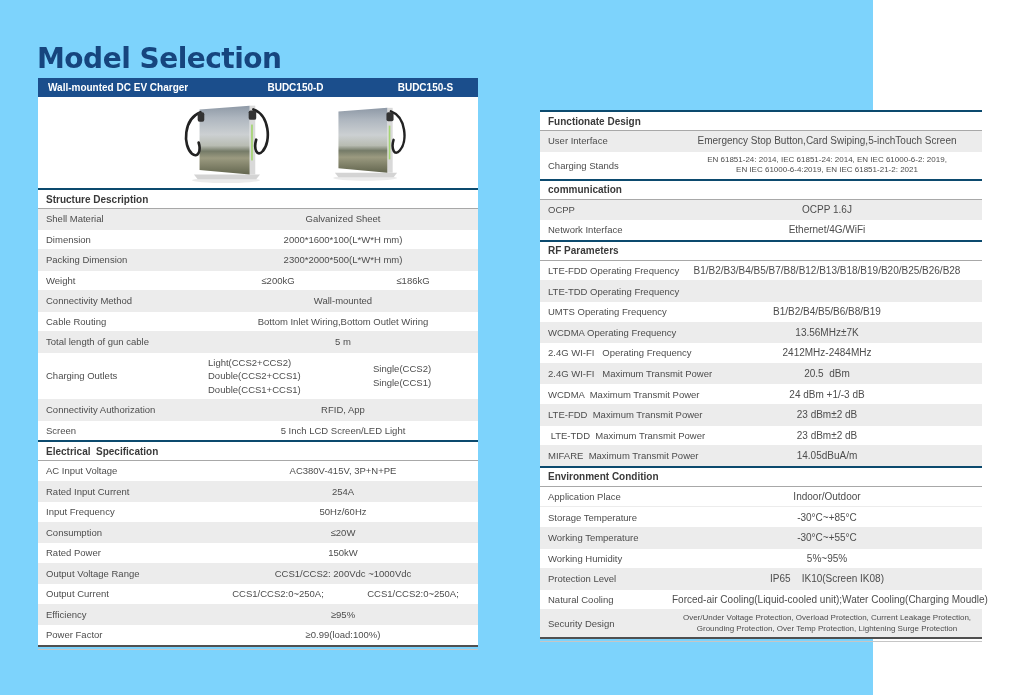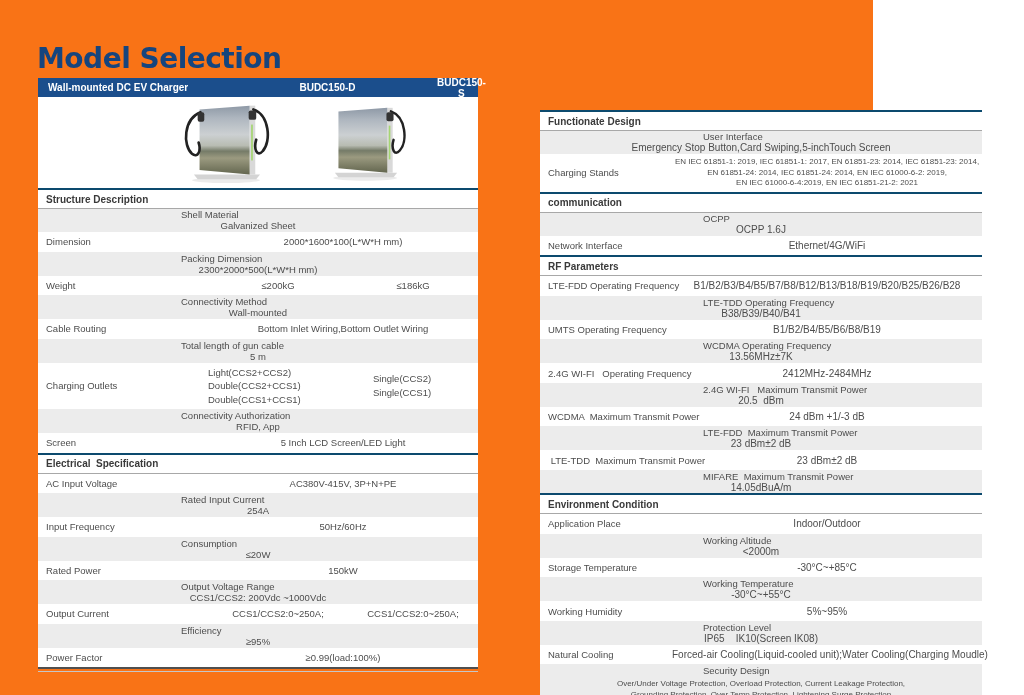--- a/index.html
+++ b/index.html
@@ -1,53 +1,53 @@
 <!DOCTYPE html>
 <html><head>
 <meta charset="utf-8">
 <style>
   html,body{margin:0;padding:0;}
   body{
     width:1024px;height:695px;background:#ffffff;
     font-family:"Liberation Sans","DejaVu Sans",sans-serif;
     color:#4d4d4d;overflow:hidden;position:relative;
   }
-  .page{position:relative;width:873px;height:695px;background:#f97316;}
+  .page{position:relative;width:873px;height:695px;background:#7dd3fc;}
   .title{
     position:absolute;left:37px;top:44px;margin:0;
     font-size:28px;line-height:30px;font-weight:bold;color:#16457e;
     letter-spacing:-0.5px;font-family:"DejaVu Sans","Liberation Sans",sans-serif;
   }
   .left-col{position:absolute;left:38px;top:78px;width:440px;}
   .right-col{position:absolute;left:540px;top:110px;width:442px;}
 
   .blue-bar{
     height:19px;background:#1b4e8c;color:#fff;display:flex;align-items:center;
-    font-size:10px;font-weight:bold;gap:32px;
+    font-size:10px;font-weight:bold;
   }
   .bb-label{width:170px;padding-left:10px;flex:none;white-space:pre;}
   .bb-col1{width:155px;text-align:center;flex:none;}
   .bb-col2{flex:1;text-align:center;}
 
   .images-row{position:relative;height:91px;background:#fff;}
   .img-d{position:absolute;left:142px;top:3px;}
   .img-s{position:absolute;left:288px;top:3px;}
 
   .sec-header{
     height:18px;display:flex;align-items:center;padding-left:8px;
     border-top:2px solid #0c4a6e;border-bottom:1px solid #a8a8a8;
     font-weight:bold;font-size:10px;color:#3a3a3a;background:#fff;white-space:pre;
   }
   .row,.rrow{
     display:flex;align-items:center;min-height:19.5px;
     font-size:9.5px;color:#4d4d4d;border-top:1px solid #ececec;background:#fff;
   }
   .rrow{min-height:19.6px;}
   .sec-header + .row,.sec-header + .rrow{border-top:none;}
-  .shade{background:#ececec;border-top-color:#ececec;flex-direction:column;}
+  .shade{background:#ececec;border-top-color:#ececec;}
   .lab{white-space:pre;}
   .l-lab{width:162px;padding-left:8px;flex:none;}
   .r-lab{width:124px;padding-left:8px;flex:none;}
   .val{white-space:pre;text-align:center;}
   .merged{flex:1;}
   .c1{width:140px;flex:none;}
   .c2{flex:1;}
   .list{font-size:9.5px;line-height:13.5px;padding:3px 0;white-space:pre;}
   .l1{width:165px;flex:none;}
   .l2{flex:1;}
@@ -204,39 +204,38 @@
 
   <div class="right-col">
     <div id="right-table">
         <div class="sec-header">Functionate Design</div>
         <div class="rrow shade">
           <div class="lab r-lab">User Interface</div>
           <div class="val rmerged">Emergency Stop Button,Card Swiping,5-inchTouch Screen</div>
         </div>
         <div class="rrow">
           <div class="lab r-lab">Charging Stands</div>
-          <div class="rlines"><div>EN IEC 61851-1: 2019, IEC 61851-1: 2017, EN 61851-23: 2014, IEC 61851-23: 2014,</div><div>EN 61851-24: 2014, IEC 61851-24: 2014, EN IEC 61000-6-2: 2019,</div><div>EN IEC 61000-6-4:2019, EN IEC 61851-21-2: 2021</div></div>
+          <div class="rlines"><div>EN 61851-24: 2014, IEC 61851-24: 2014, EN IEC 61000-6-2: 2019,</div><div>EN IEC 61000-6-4:2019, EN IEC 61851-21-2: 2021</div></div>
         </div>
         <div class="sec-header">communication</div>
         <div class="rrow shade">
           <div class="lab r-lab">OCPP</div>
           <div class="val rmerged">OCPP 1.6J</div>
         </div>
         <div class="rrow">
           <div class="lab r-lab">Network Interface</div>
           <div class="val rmerged">Ethernet/4G/WiFi</div>
         </div>
         <div class="sec-header">RF Parameters</div>
         <div class="rrow">
           <div class="lab r-lab">LTE-FDD Operating Frequency</div>
           <div class="val rmerged">B1/B2/B3/B4/B5/B7/B8/B12/B13/B18/B19/B20/B25/B26/B28</div>
         </div>
         <div class="rrow shade">
           <div class="lab r-lab">LTE-TDD Operating Frequency</div>
-          <div class="val rmerged">B38/B39/B40/B41</div>
         </div>
         <div class="rrow">
           <div class="lab r-lab">UMTS Operating Frequency</div>
           <div class="val rmerged">B1/B2/B4/B5/B6/B8/B19</div>
         </div>
         <div class="rrow shade">
           <div class="lab r-lab">WCDMA Operating Frequency</div>
           <div class="val rmerged">13.56MHz±7K</div>
         </div>
         <div class="rrow">
@@ -260,24 +259,20 @@
           <div class="val rmerged">23 dBm±2 dB</div>
         </div>
         <div class="rrow shade">
           <div class="lab r-lab">MIFARE  Maximum Transmit Power</div>
           <div class="val rmerged">14.05dBuA/m</div>
         </div>
         <div class="sec-header">Environment Condition</div>
         <div class="rrow">
           <div class="lab r-lab">Application Place</div>
           <div class="val rmerged">Indoor/Outdoor</div>
-        </div>
-        <div class="rrow shade">
-          <div class="lab r-lab">Working Altitude</div>
-          <div class="val rmerged">&lt;2000m</div>
         </div>
         <div class="rrow">
           <div class="lab r-lab">Storage Temperature</div>
           <div class="val rmerged">-30°C~+85°C</div>
         </div>
         <div class="rrow shade">
           <div class="lab r-lab">Working Temperature</div>
           <div class="val rmerged">-30°C~+55°C</div>
         </div>
         <div class="rrow">

